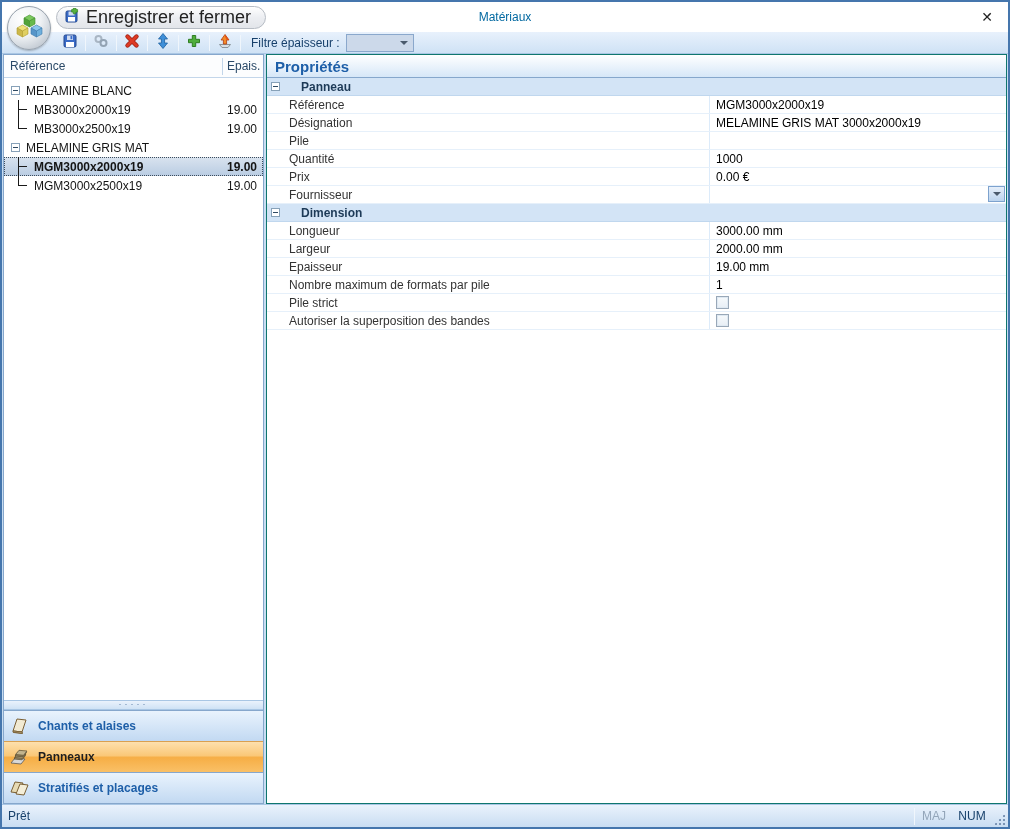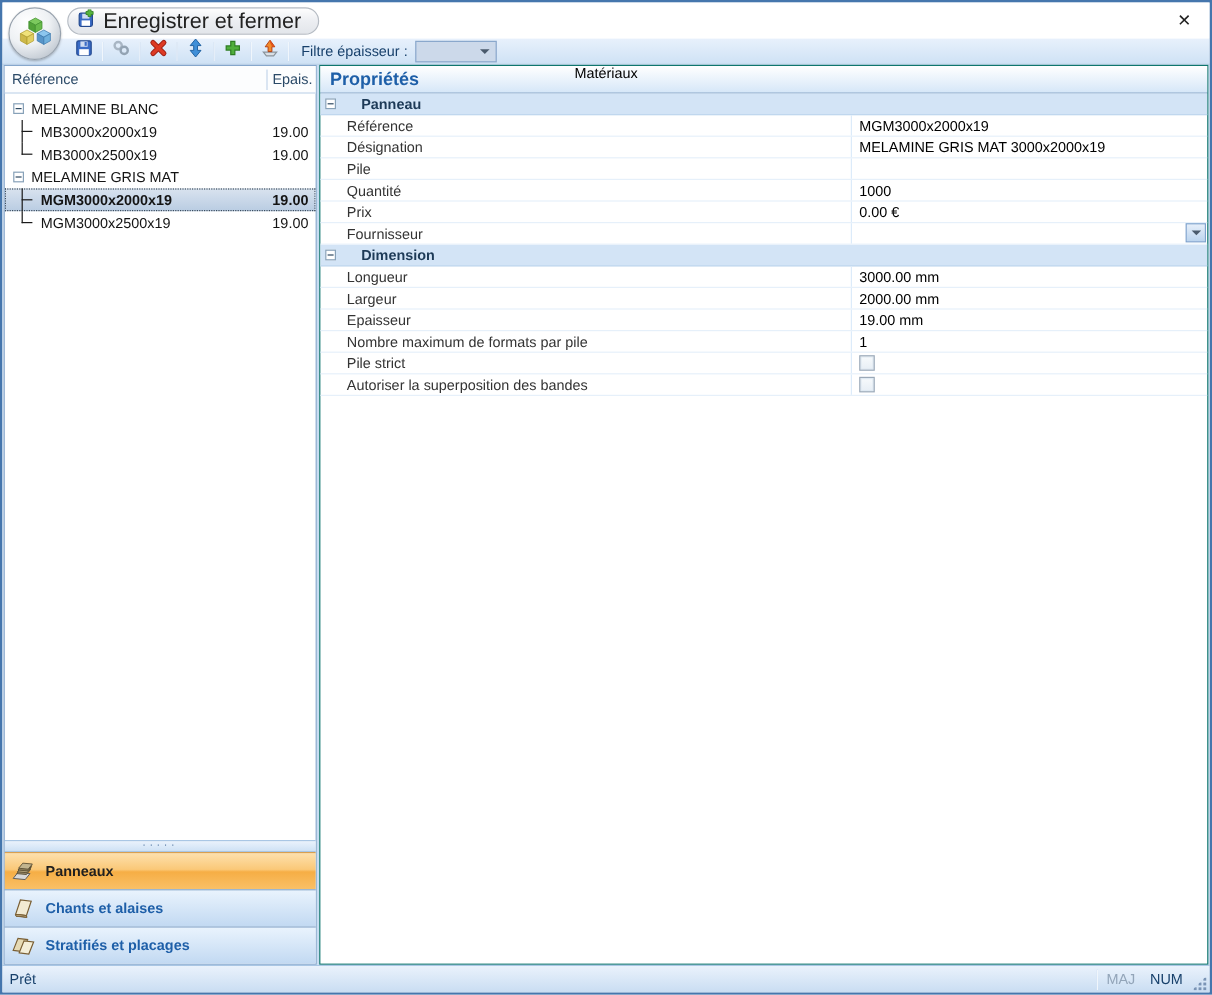--- a/index.html
+++ b/index.html
@@ -1,21 +1,21 @@
 <!DOCTYPE html>
 <html><head>
 <meta charset="utf-8">
 <style>
   * { margin:0; padding:0; box-sizing:border-box; }
   html,body { width:1010px; height:829px; background:#e6e6e6; font-family:"Liberation Sans", sans-serif; }
   .window { width:1010px; height:829px; border:2px solid #4576ad; background:#fff; display:flex; flex-direction:column; position:relative; overflow:hidden; }
 
   
   .titlebar { height:30px; background:#ffffff; position:relative; flex:0 0 auto; }
-  .apptitle { position:absolute; left:0; right:0; top:0; height:30px; display:flex; align-items:center; justify-content:center; font-size:12px; color:#000000;margin-top:44px; }
+  .apptitle { position:absolute; left:0; right:0; top:0; height:30px; display:flex; align-items:center; justify-content:center; font-size:12px; color:#0369a1; }
   .closebtn { position:absolute; right:8px; top:4px; width:26px; height:22px; display:flex; align-items:center; justify-content:center; font-size:14px; color:#222; cursor:default; }
   .orb { position:absolute; left:5px; top:4px; width:44px; height:44px; border-radius:50%; z-index:30;
          background:radial-gradient(circle at 35% 28%, #ffffff 0%, #eef1f4 45%, #c9d0d8 75%, #aab3bd 100%);
          border:1px solid #98a2ad; box-shadow:0 1px 2px rgba(0,0,0,.25); display:flex; align-items:center; justify-content:center; }
   .qat-tab { position:absolute; left:54px; top:4px; height:23px; border:1px solid #b6bcc4; border-radius:12px;
              background:linear-gradient(#fefefe,#eceef2 50%,#e2e5ea); display:flex; align-items:center; gap:5px; padding:0 14px 0 8px; font-size:18px; color:#222; }
 
   
   .toolbar { height:22px; flex:0 0 auto; background:linear-gradient(#e8f1fc,#cfe2f5); border-bottom:1px solid #a9c6e4; display:flex; align-items:center; padding-left:56px; }
   .tbtn { width:24px; height:22px; display:flex; align-items:center; justify-content:center; }
@@ -211,45 +211,45 @@
           <span class="branch ell"></span>
           <span class="lab">MGM3000x2500x19</span>
           <span class="val">19.00</span>
         </div>
       </div>
 
       <div class="splitter">
         <span class="dots">·····</span>
       </div>
 
+      <div class="navbtn blue">
+        <span>
+          <svg width="22" height="20" viewBox="0 0 22 20">
+            <polygon points="4,16 13,17 17,5 8,4" fill="#f2ead2" stroke="#7a5f34" stroke-width="1"></polygon>
+            <polygon points="4,16 13,17 13.4,18.5 4.4,17.5" fill="#c8b océan" stroke="#7a5f34" stroke-width="0.8"></polygon>
+            <polygon points="4,16 13,17 13.3,18.3 4.3,17.3" fill="#cdbd96" stroke="#7a5f34" stroke-width="0.8"></polygon>
+          </svg>
+        </span>
+        <span>Chants et alaises</span>
+      </div>
       <div class="navbtn active">
         <span>
           <svg width="22" height="20" viewBox="0 0 22 20">
             <polygon points="2,17 12,18 16,13 6,12" fill="#d8d8d8" stroke="#5a5a5a" stroke-width="0.8"></polygon>
             <polygon points="5,13 13,13.8 16.5,9.5 8.5,8.8" fill="#9a8a6a" stroke="#55492e" stroke-width="0.7"></polygon>
             <polygon points="5.5,11.5 13.5,12.3 17,8 9,7.3" fill="#b5a67f" stroke="#55492e" stroke-width="0.7"></polygon>
             <polygon points="6,10 14,10.8 17.5,6.5 9.5,5.8" fill="#8f7f5c" stroke="#55492e" stroke-width="0.7"></polygon>
             <polygon points="6.5,8.5 14.5,9.3 18,5 10,4.3" fill="#c2b48e" stroke="#55492e" stroke-width="0.7"></polygon>
           </svg>
         </span>
         <span>Panneaux</span>
       </div>
       <div class="navbtn blue">
         <span>
           <svg width="22" height="20" viewBox="0 0 22 20">
-            <polygon points="4,16 13,17 17,5 8,4" fill="#f2ead2" stroke="#7a5f34" stroke-width="1"></polygon>
-            <polygon points="4,16 13,17 13.4,18.5 4.4,17.5" fill="#c8b océan" stroke="#7a5f34" stroke-width="0.8"></polygon>
-            <polygon points="4,16 13,17 13.3,18.3 4.3,17.3" fill="#cdbd96" stroke="#7a5f34" stroke-width="0.8"></polygon>
-          </svg>
-        </span>
-        <span>Chants et alaises</span>
-      </div>
-      <div class="navbtn blue">
-        <span>
-          <svg width="22" height="20" viewBox="0 0 22 20">
             <polygon points="2,15 10,16 14,6 6,5" fill="#e6dab4" stroke="#7a5f34" stroke-width="1"></polygon>
             <polygon points="7,17 15,18 19,8 11,7" fill="#f4eed8" stroke="#7a5f34" stroke-width="1"></polygon>
           </svg>
         </span>
         <span>Stratifiés et placages</span>
       </div>
     </div>
 
     <div class="right-panel">
       <div class="props-header">

